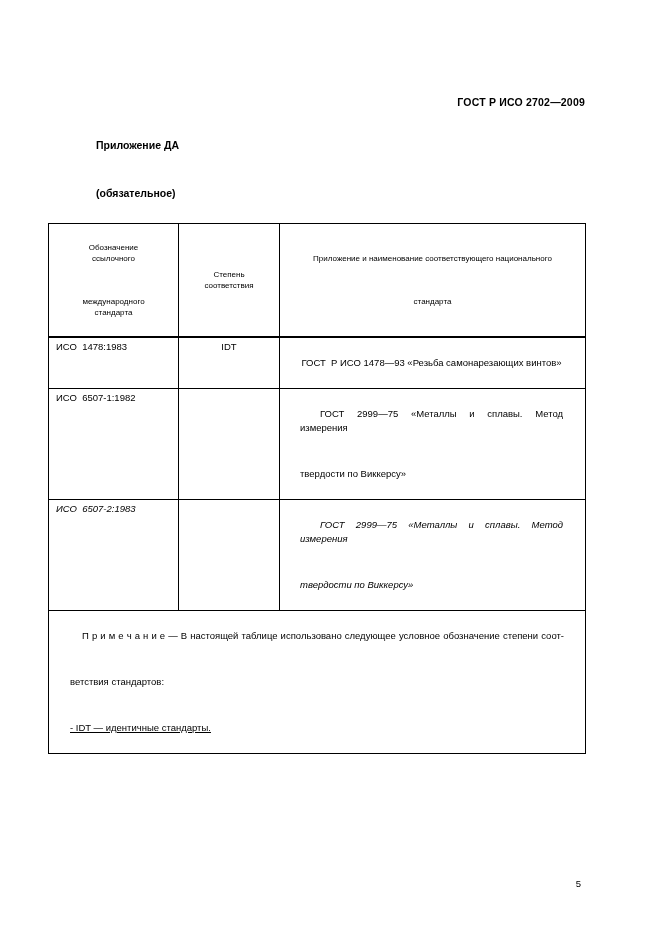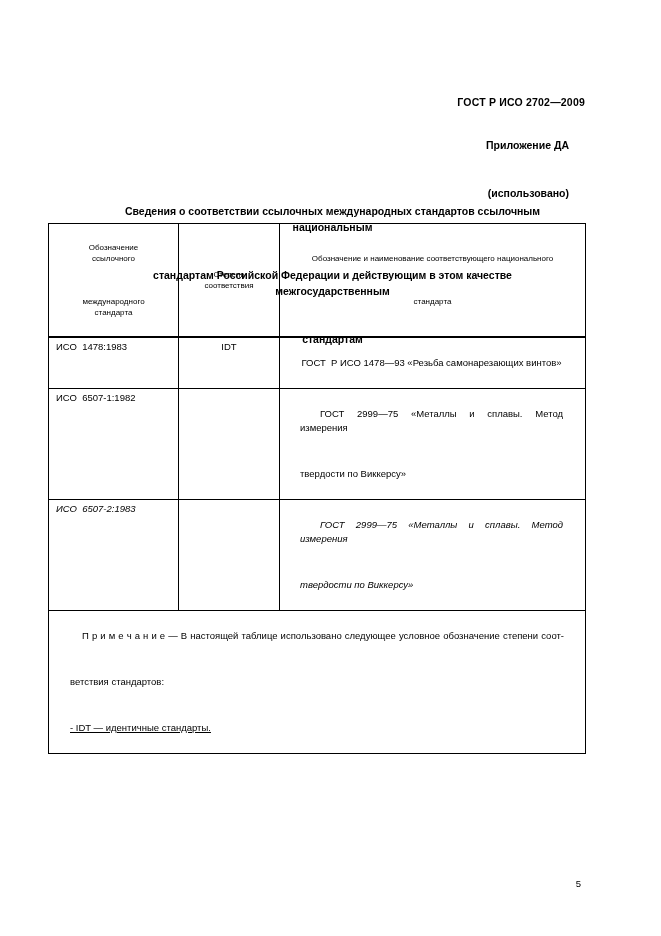--- a/index.html
+++ b/index.html
@@ -23,21 +23,21 @@
     font-size: 10.5px;
     font-weight: bold;
     letter-spacing: 0.2px;
   }
 
   .appendix {
     position: absolute;
     top: 89px;
     left: 48px;
     width: 537px;
-    text-align: right;
+    text-align: left;
     font-size: 10.5px;
     font-weight: bold;
     line-height: 16px;
   }
 
   .doc-title {
     position: absolute;
     top: 155px;
     left: 48px;
     width: 537px;
@@ -121,46 +121,41 @@
 </style>
 </head>
 <body>
 
 <div class="page">
 
   <div class="running-header">ГОСТ Р ИСО 2702—2009</div>
 
   <div class="appendix">
     <div>Приложение ДА</div>
-    <div>(использовано)</div>
+    <div>(обязательное)</div>
   </div>
 
-  <div class="doc-title">
-    <div>Сведения о соответствии ссылочных международных стандартов ссылочным национальным</div>
-    <div>стандартам Российской Федерации и действующим в этом качестве межгосударственным</div>
-    <div>стандартам</div>
-  </div>
 
   <table class="std">
     <colgroup>
       <col class="c1">
         <col class="c2">
         <col class="c3">
     </colgroup>
     <thead>
       <tr>
         <th>
           <div>Обозначение ссылочного</div>
           <div>международного стандарта</div>
         </th>
         <th>
           <div>Степень соответствия</div>
         </th>
         <th>
-          <div>Обозначение и наименование соответствующего национального</div>
+          <div>Приложение и наименование соответствующего национального</div>
           <div>стандарта</div>
         </th>
       </tr>
     </thead>
     <tbody>
       <tr class="r1">
         <td class="intl">ИСО  1478:1983</td>
         <td class="degree">IDT</td>
         <td class="national">
           <div class="nat-center">ГОСТ  Р ИСО 1478—93 «Резьба самонарезающих винтов»</div>

